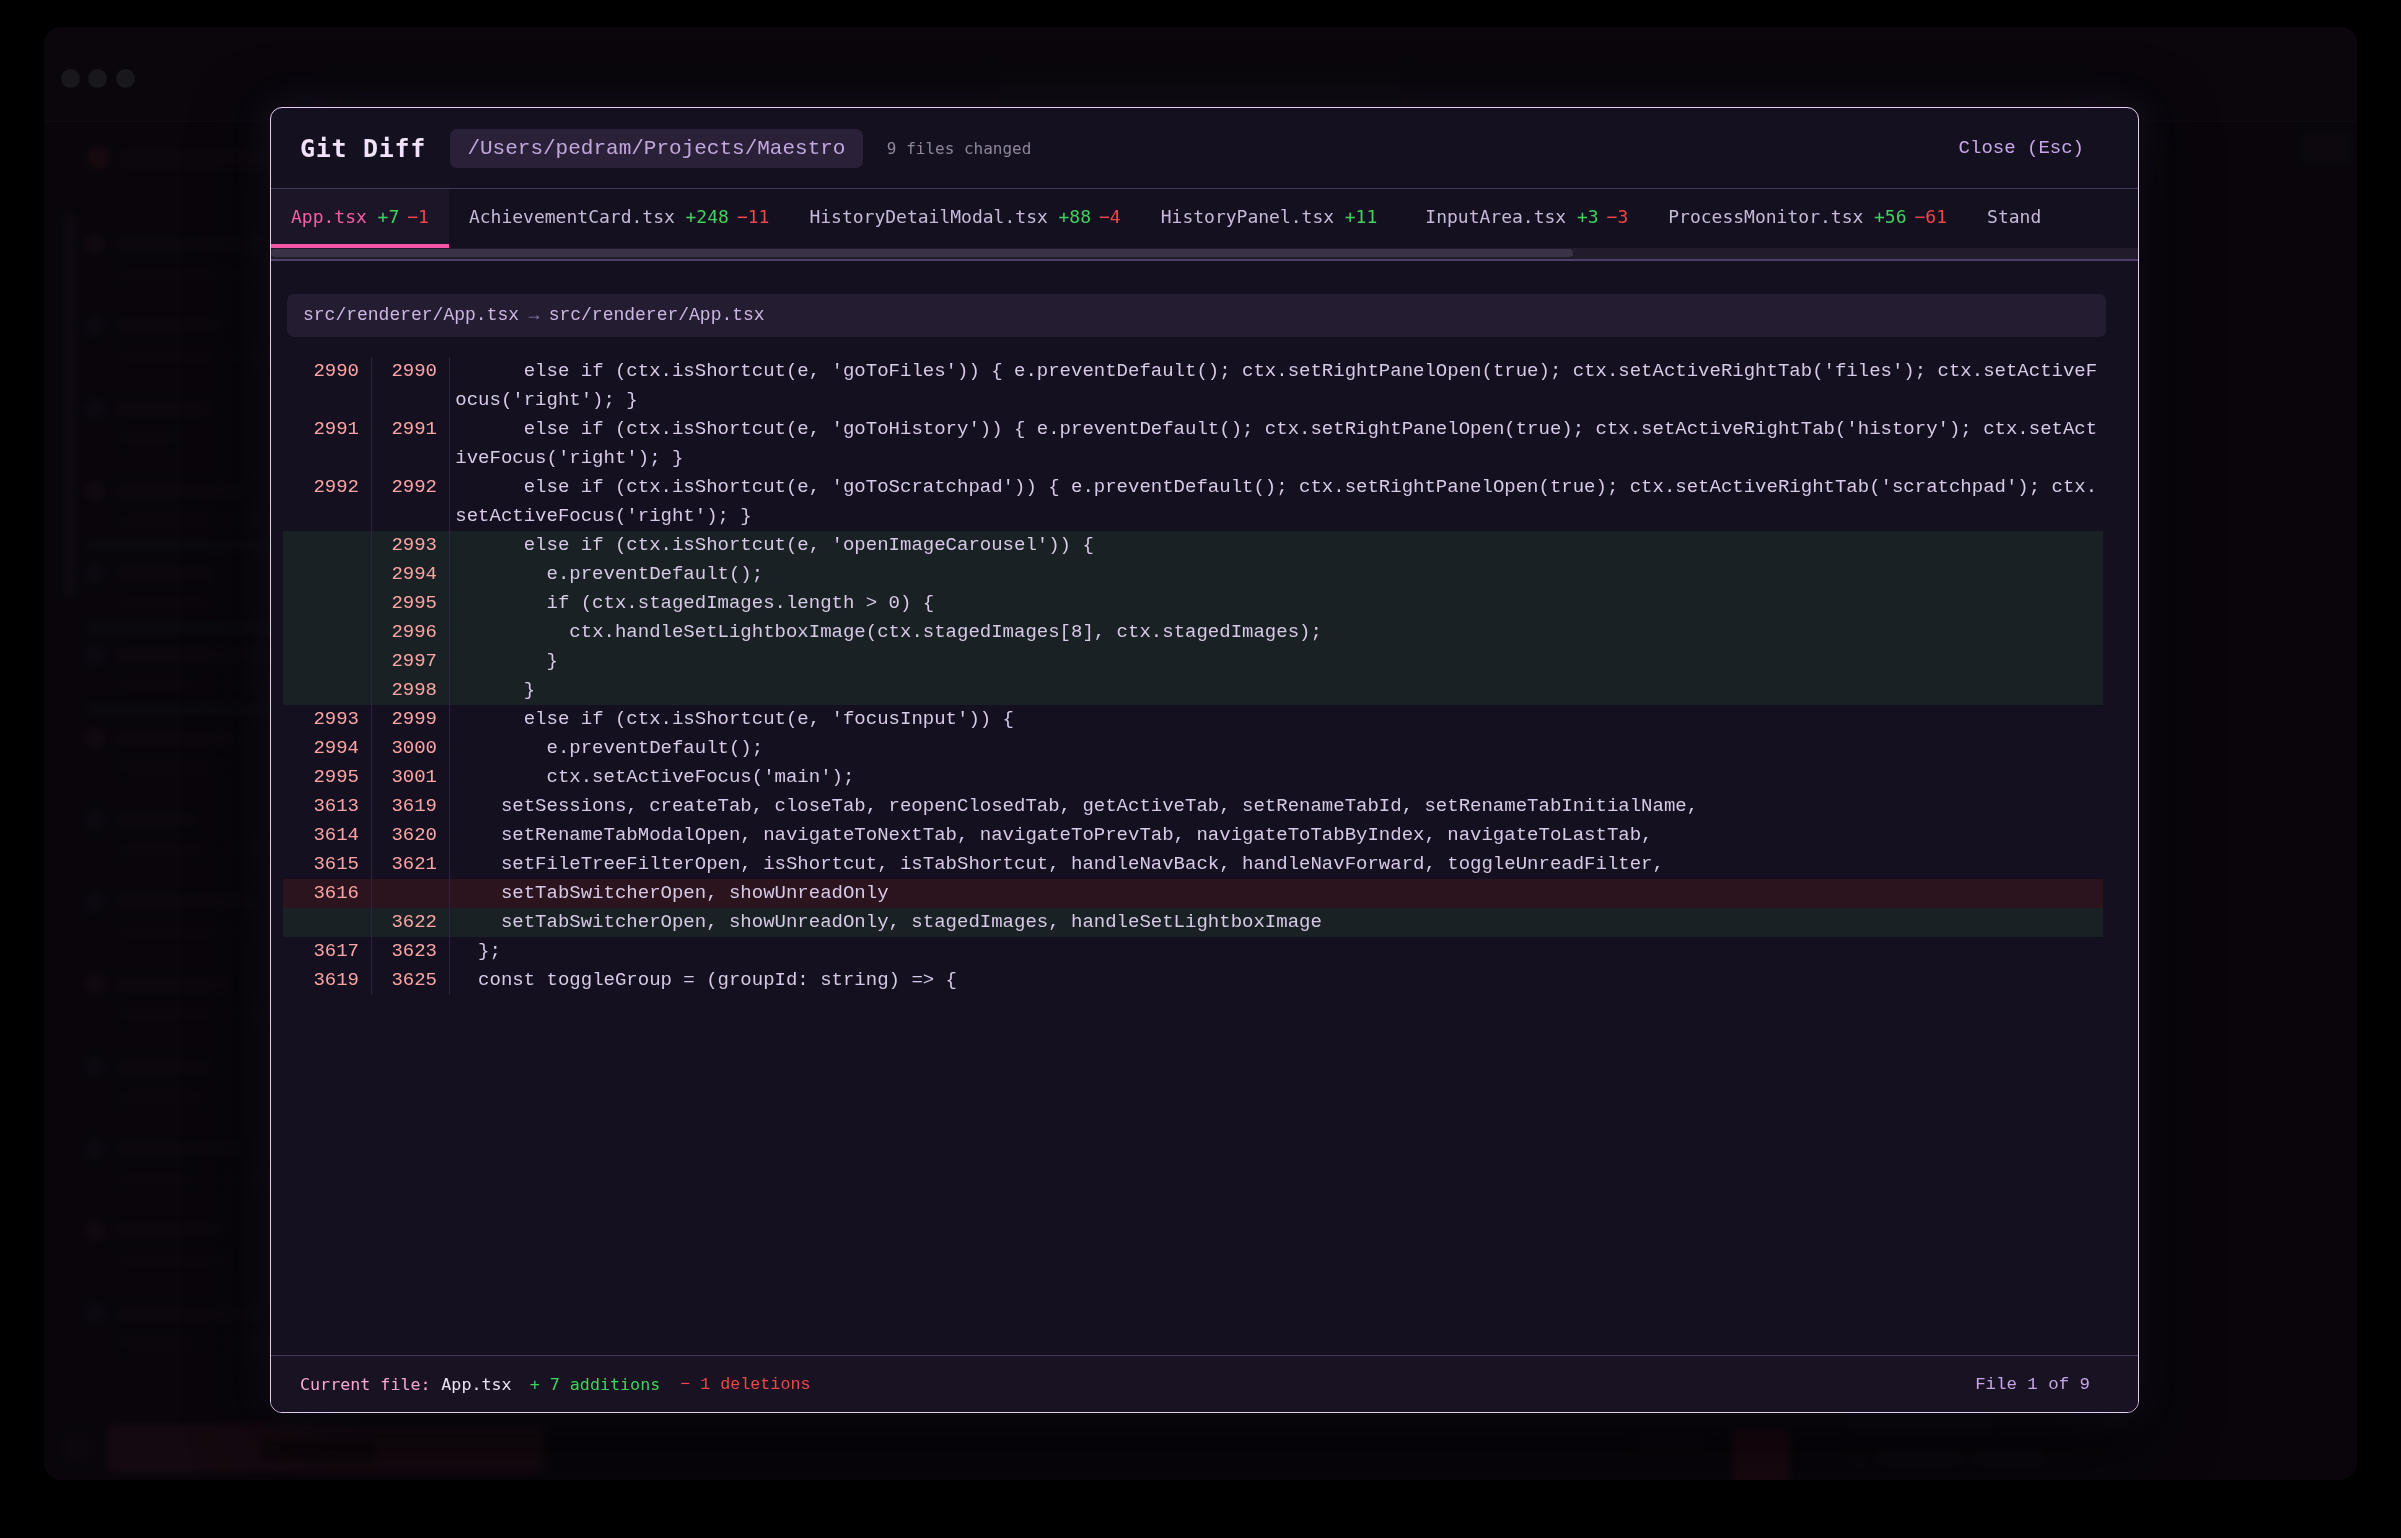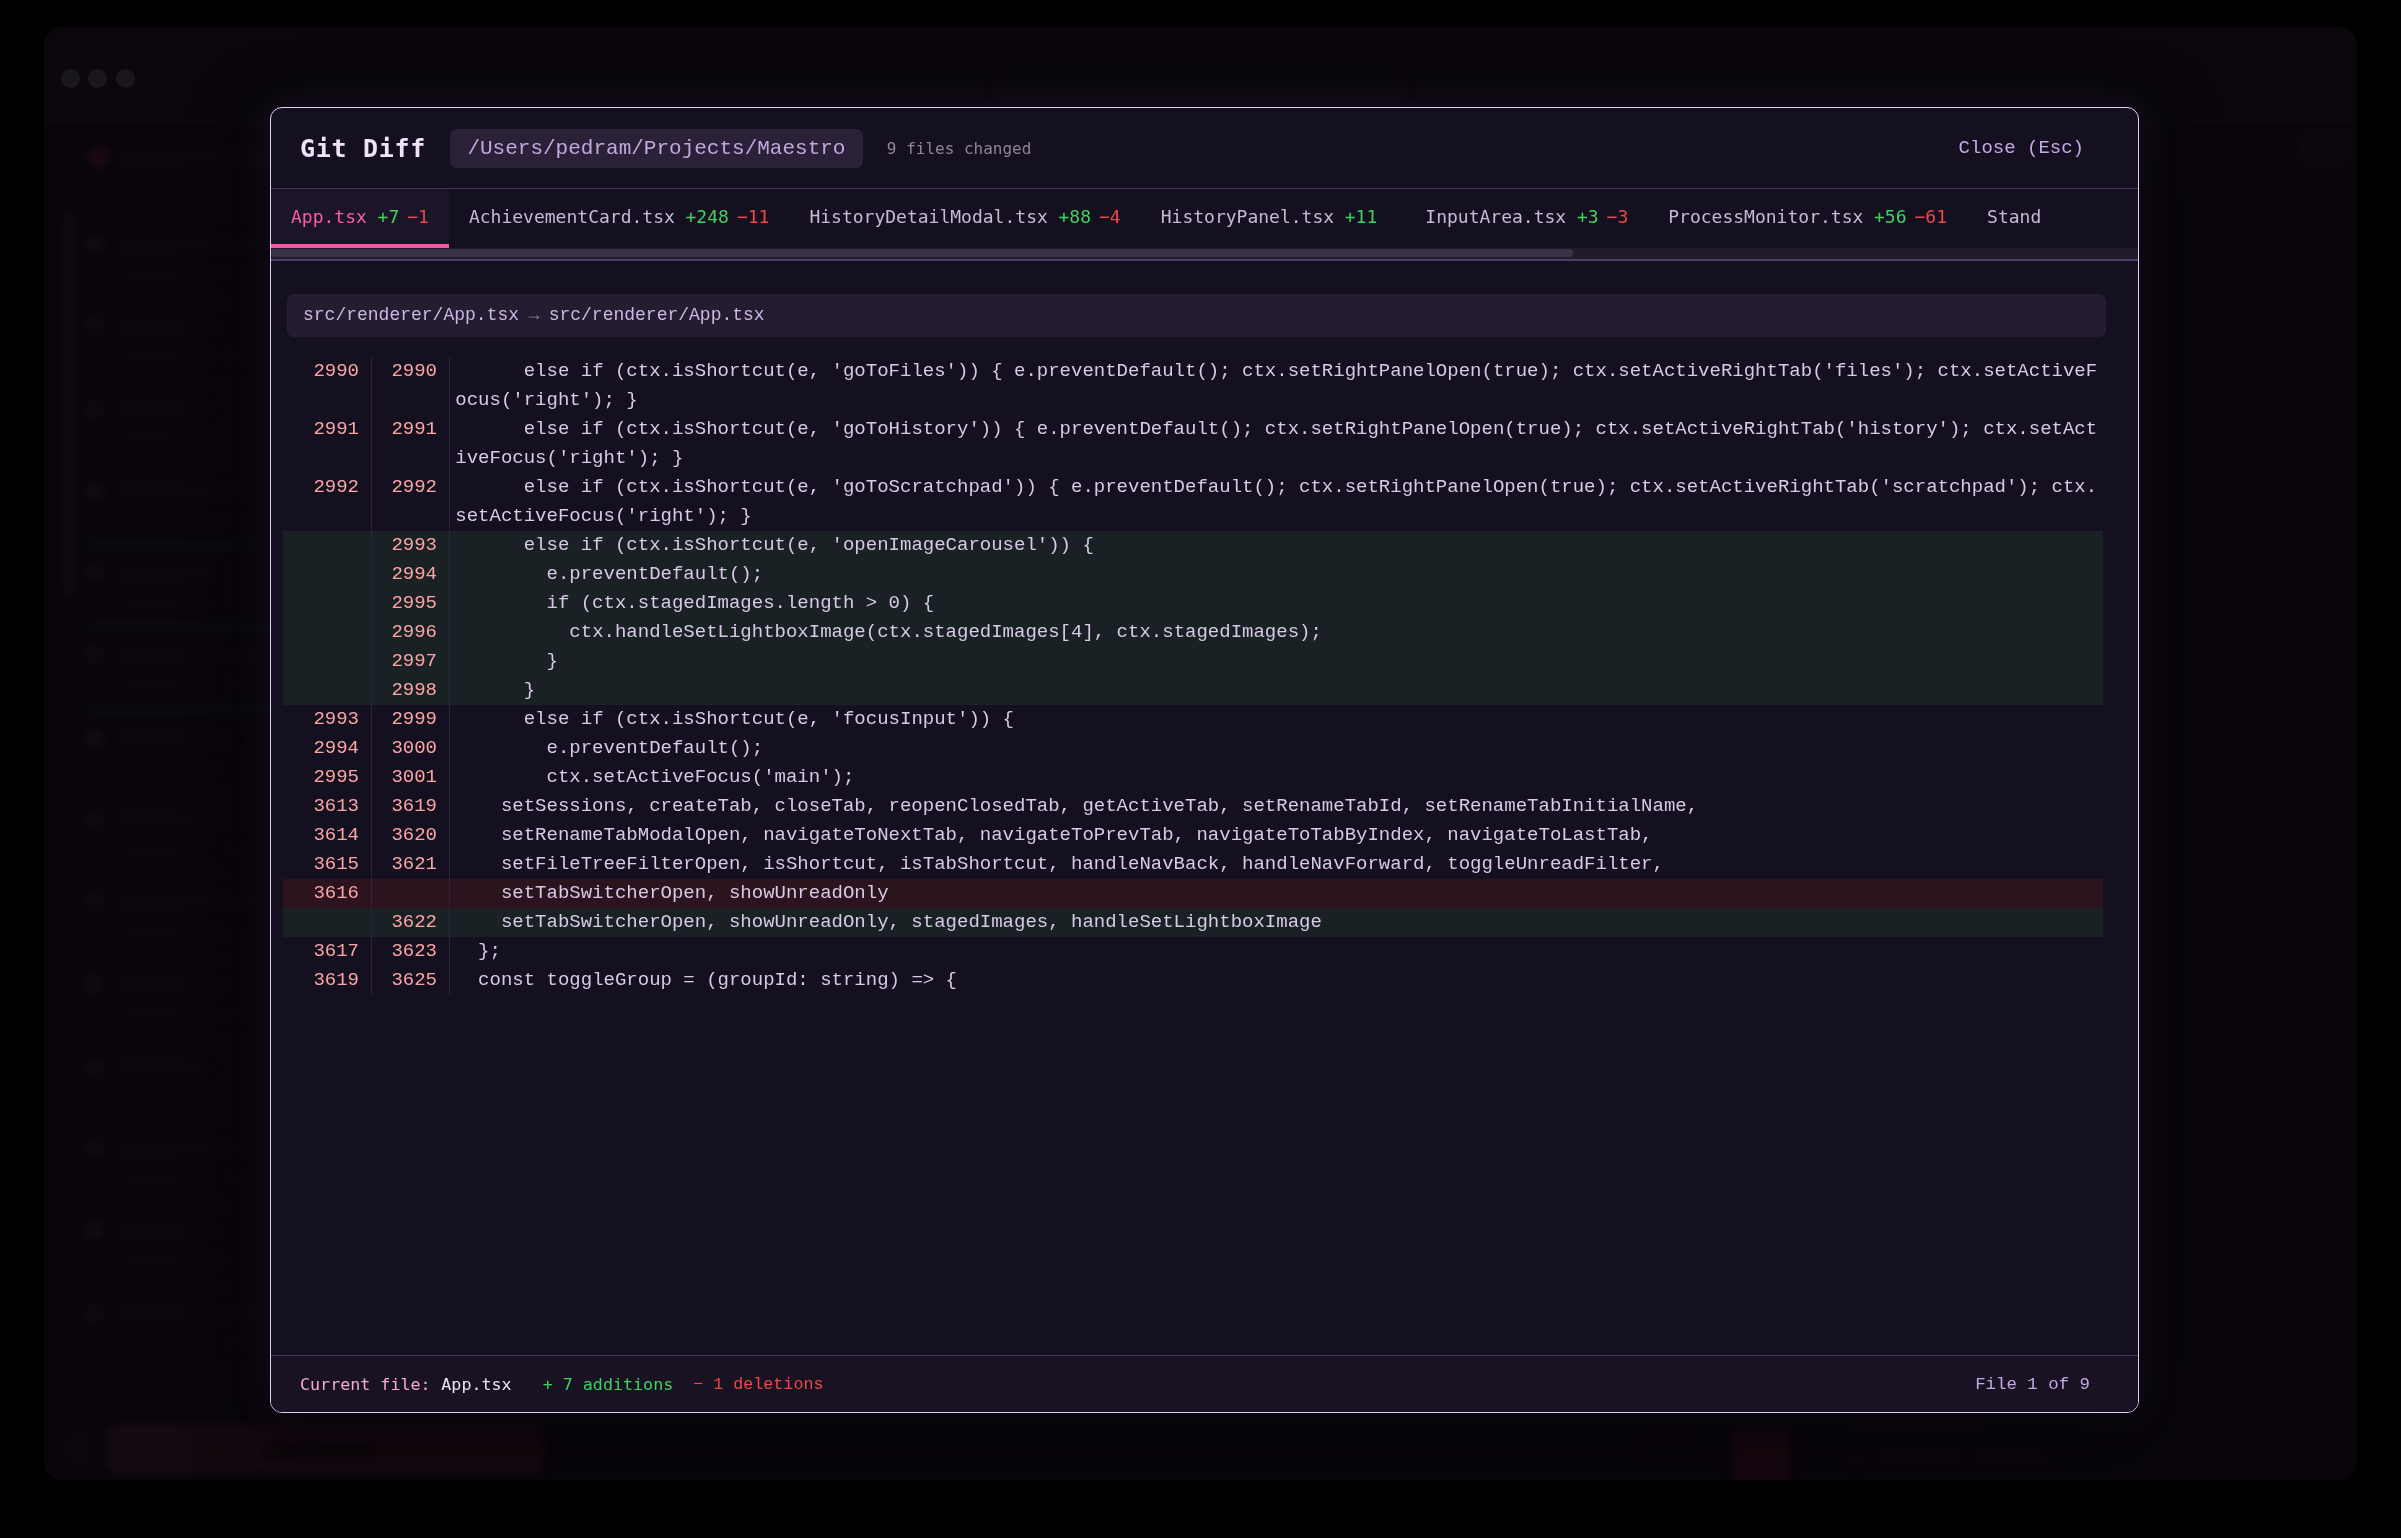--- a/index.html
+++ b/index.html
@@ -66,21 +66,21 @@
   .ln.new { flex-basis:78px; }
   .code { flex:1 1 auto; box-sizing:border-box; font-size:19px; line-height:29px;
           color:#d7cae7; white-space:pre-wrap; word-break:break-all;
           padding:0 0 0 5.3px; min-height:29px; }
 
   .m-footer { flex:0 0 56px; margin-top:auto; border-top:1.3px solid #443858;
               background:#181222; display:flex; align-items:center;
               padding:0 48px 0 29px; font-size:16.7px; }
   .f-label { color:#f9a8d4; }
   .f-file { color:#eae2f2; margin-left:10.7px; }
-  .f-add { color:#3ed35c; margin-left:31px; }
+  .f-add { color:#3ed35c; margin-left:18px; }
   .f-del { color:#ee4747; margin-left:20px;font-family:Liberation Mono, monospace; }
   .f-pos { margin-left:auto; color:#c5a6e7; font-family:"Liberation Mono", monospace;
            font-size:17.4px; }
 </style>
 </head>
 <body>
 
 <div class="window">
   <div class="titlebar">
     <div class="dot" style="left:16.7px;"></div>
@@ -244,21 +244,21 @@
           <div class="code">        e.preventDefault();</div>
         </div>
         <div class="drow add">
           <div class="ln old"></div>
           <div class="ln new">2995</div>
           <div class="code">        if (ctx.stagedImages.length &gt; 0) {</div>
         </div>
         <div class="drow add">
           <div class="ln old"></div>
           <div class="ln new">2996</div>
-          <div class="code">          ctx.handleSetLightboxImage(ctx.stagedImages[4], ctx.stagedImages);</div>
+          <div class="code">          ctx.handleSetLightboxImage(ctx.stagedImages[8], ctx.stagedImages);</div>
         </div>
         <div class="drow add">
           <div class="ln old"></div>
           <div class="ln new">2997</div>
           <div class="code">        }</div>
         </div>
         <div class="drow add">
           <div class="ln old"></div>
           <div class="ln new">2998</div>
           <div class="code">      }</div>

